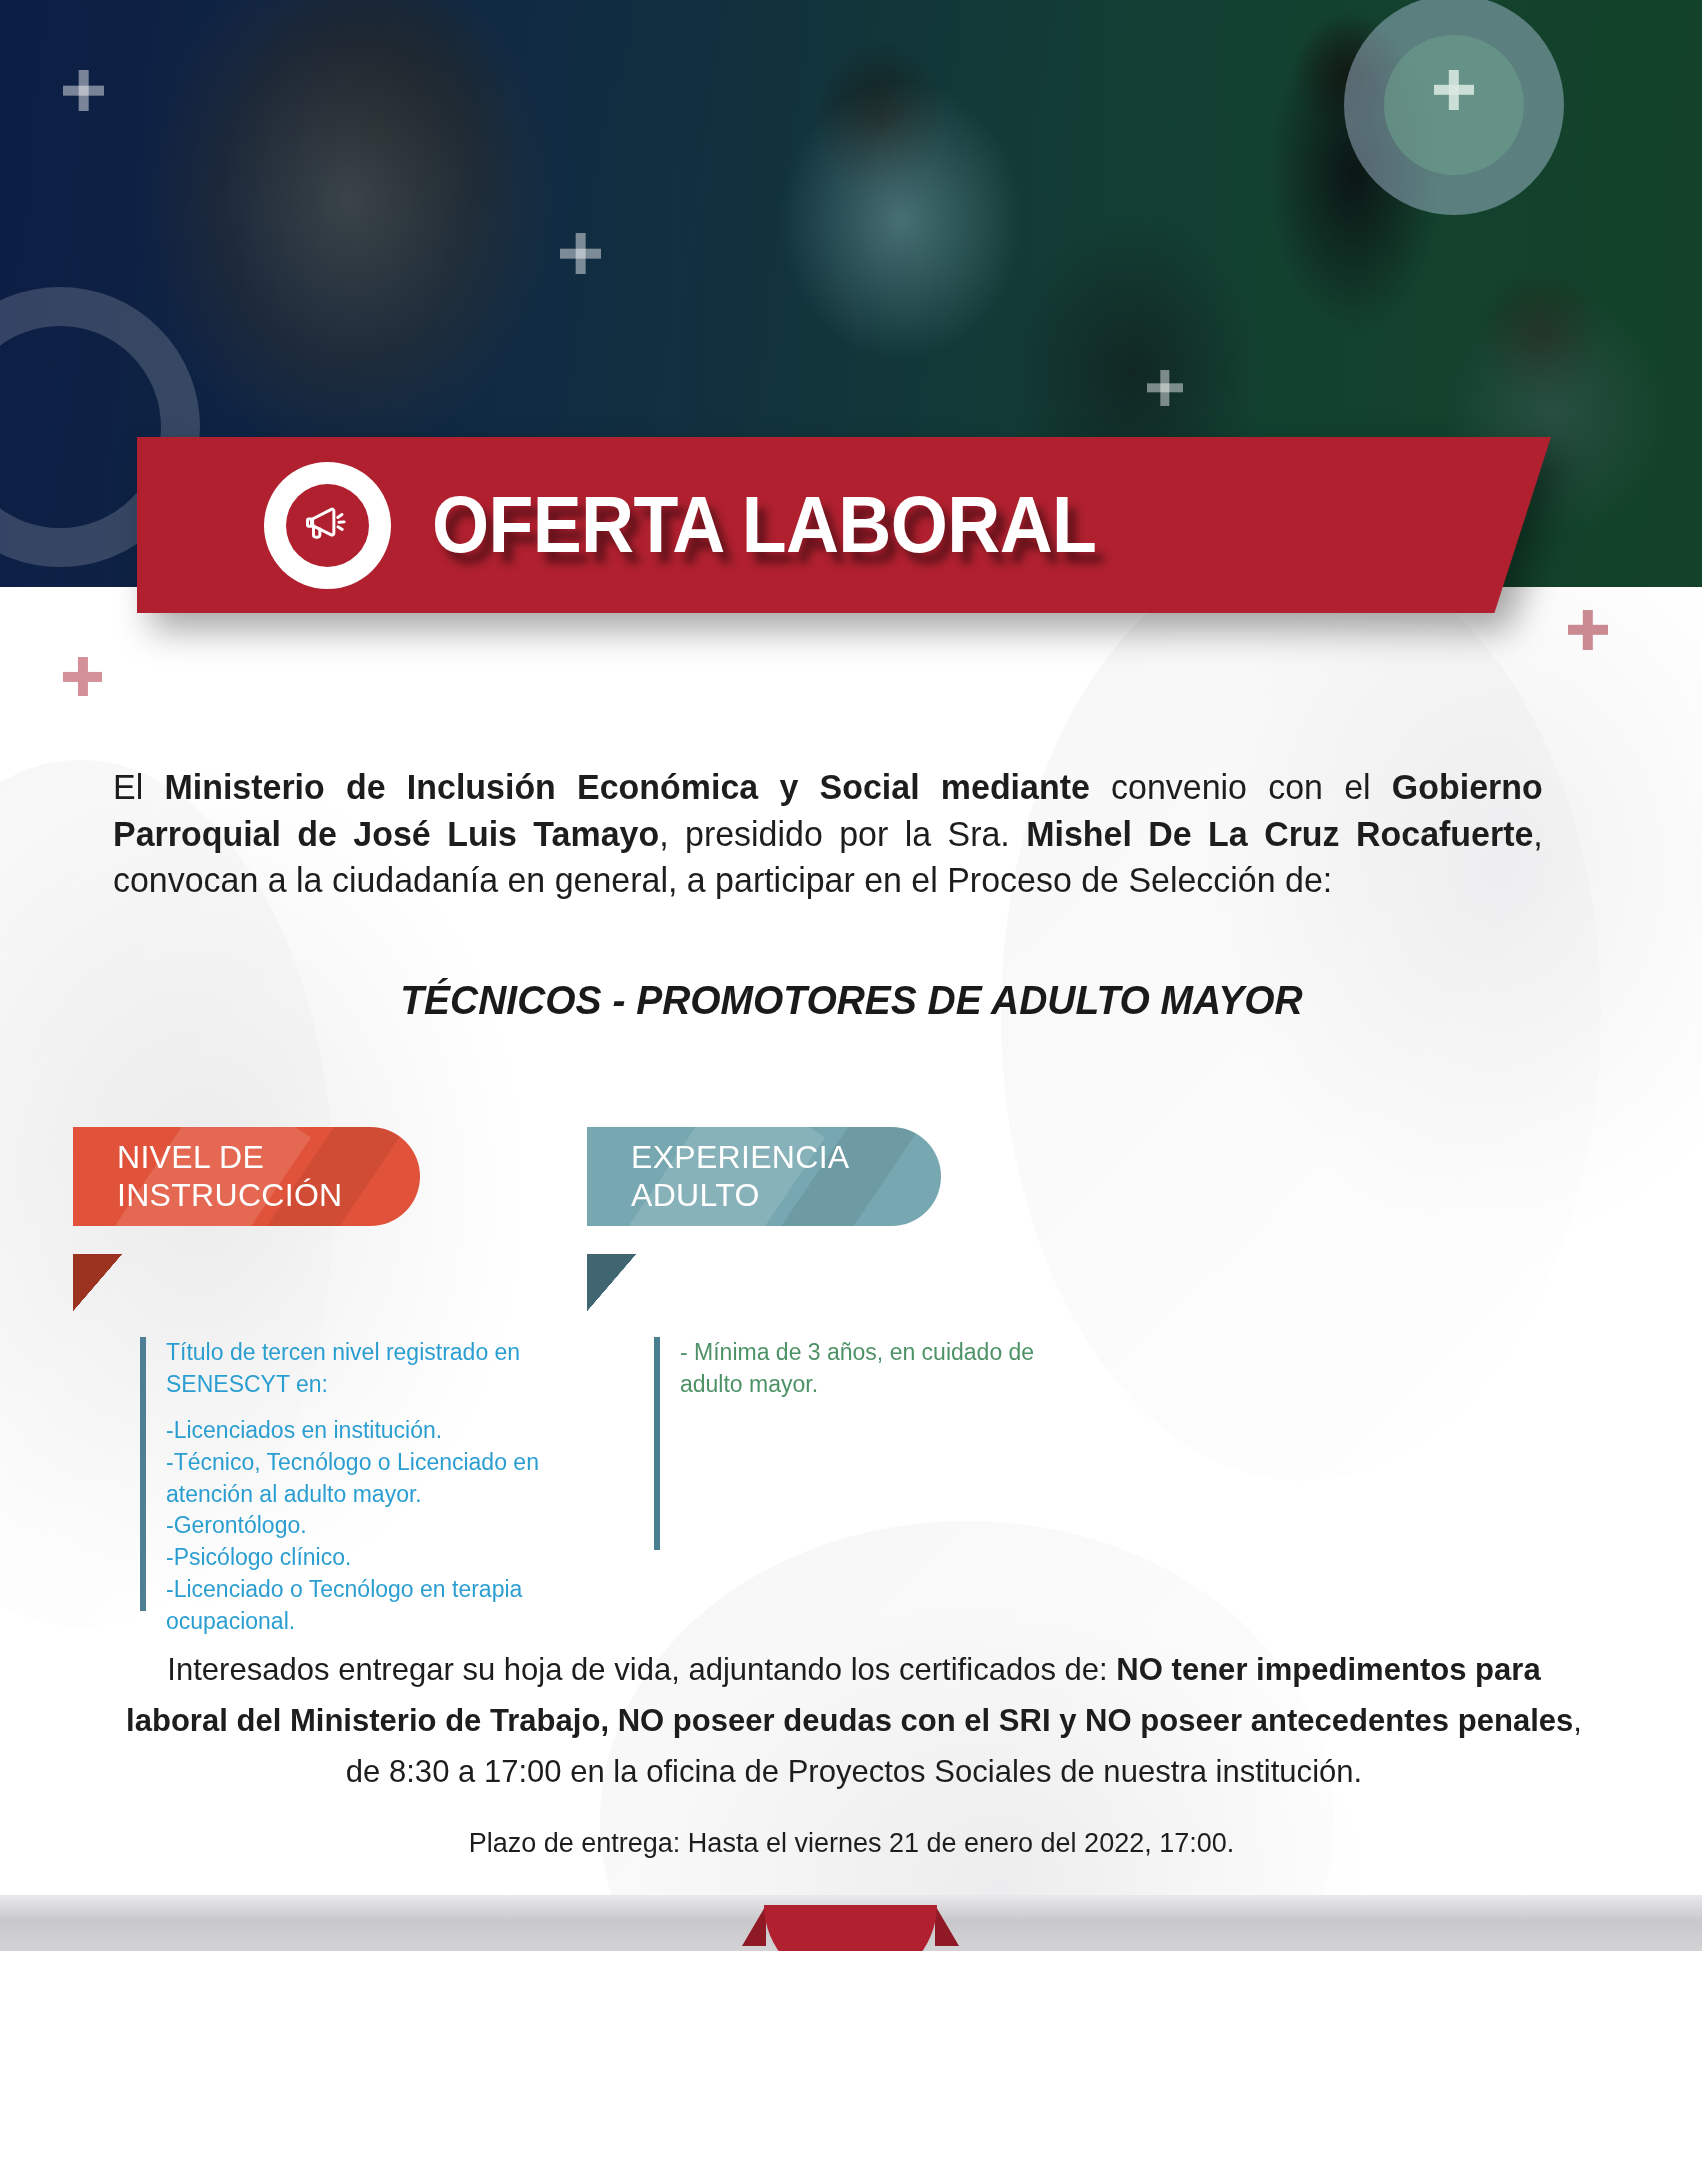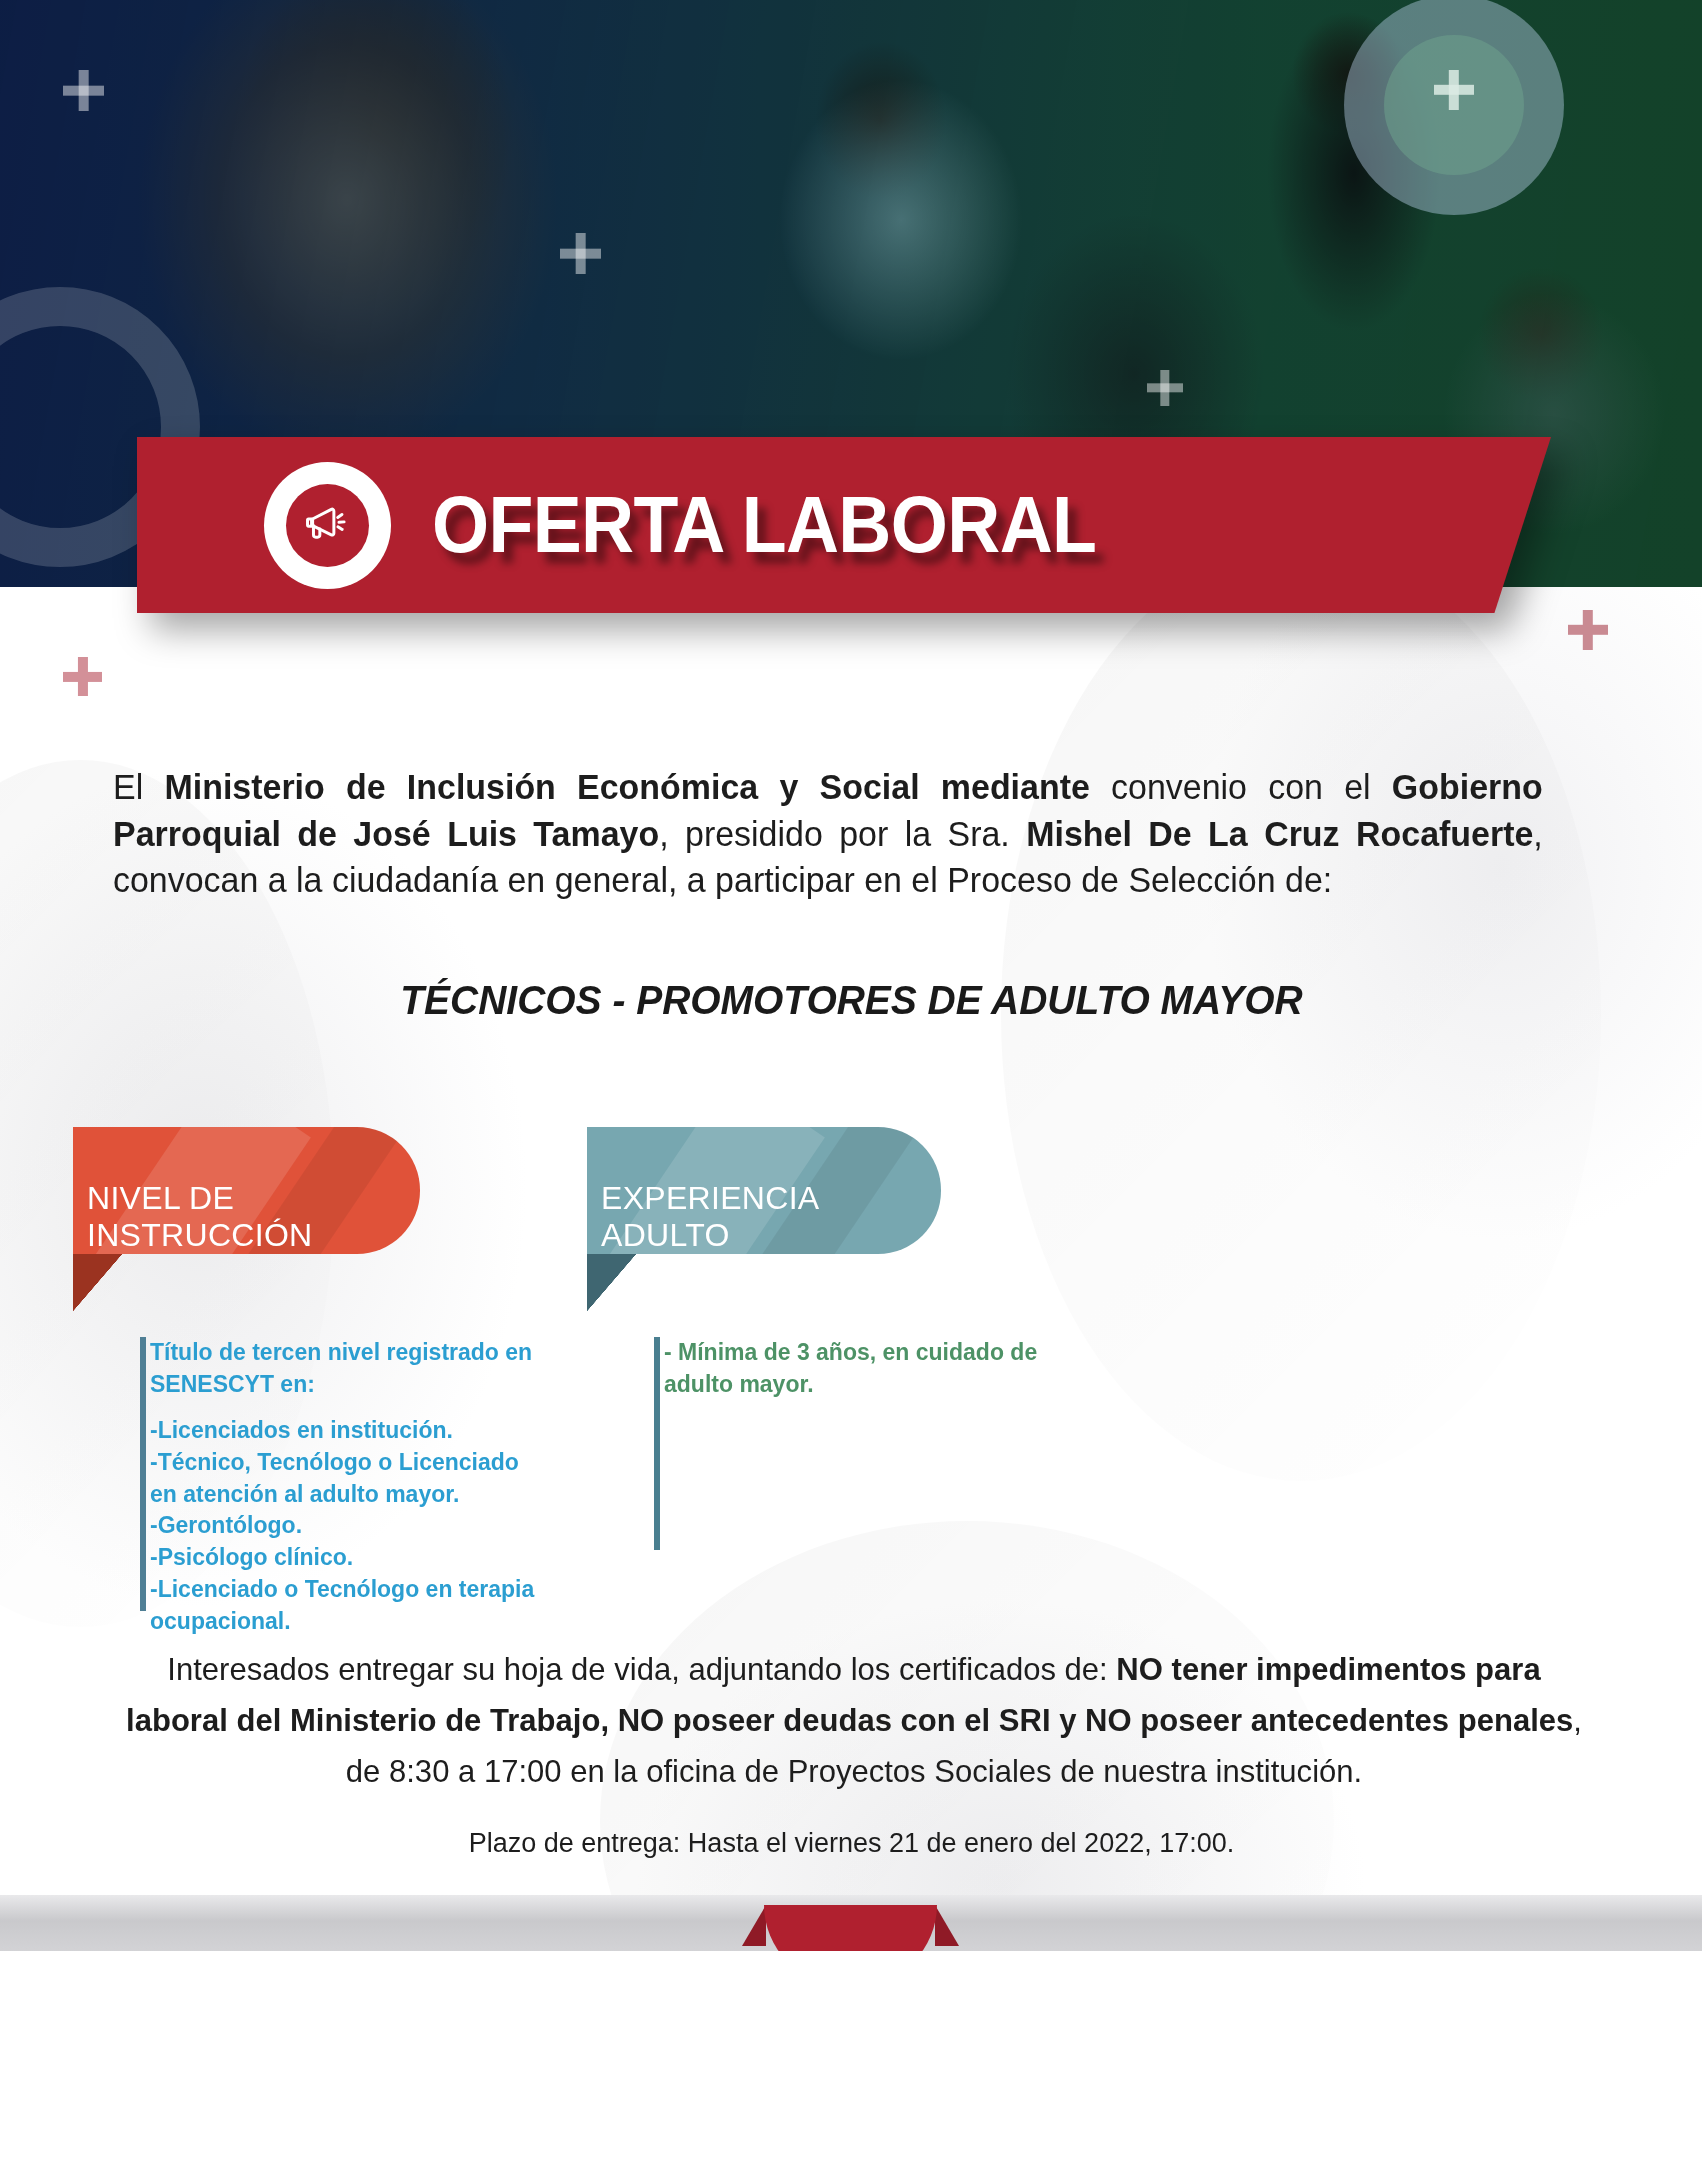--- a/index.html
+++ b/index.html
@@ -116,23 +116,23 @@
   }
 
   
   .cols { position:absolute; left:0; top:1127px; width:1703px; height:507px; }
   .col { position:absolute; top:0; }
   .col-1 { left:73px; width:467px; }
   .col-2 { left:587px; width:467px; }
   .col-3 { left:1134px; width:507px; }
 
   .tab {
-    position:relative; height:127px;
-    display:flex; align-items:flex-end;
-    padding-left:14px;
+    position:relative; height:99px;
+    display:flex; align-items:center;
+    padding-left:44px;
     border-radius:0 63px 63px 0;
     overflow:hidden;
   }
   .tab-1 { width:347px; background:#e05239; }
   .tab-2 { width:354px; background:#77a7b0; }
   .tab-3 { width:334px; background:#a160d8; }
   .tab-stripe {
     position:absolute; top:-40px; width:113px; height:220px;
     transform:rotate(34deg);
     background:rgba(255,255,255,.13);
@@ -145,21 +145,21 @@
     letter-spacing:0.3px;
   }
   .tab-fold {
     position:absolute; left:0; top:127px; width:49px; height:57px;
   }
   .fold-1 { background:linear-gradient(to bottom right, #9b3320 0%, #9b3320 50%, transparent 50.5%); }
   .fold-2 { background:linear-gradient(to bottom right, #3f6671 0%, #3f6671 50%, transparent 50.5%); }
   .fold-3 { background:linear-gradient(to bottom right, #5c2b86 0%, #5c2b86 50%, transparent 50.5%); }
 
   .col-body {
-    position:absolute; top:210px; display:flex; gap:4px;font-weight:bold;
+    position:absolute; top:210px; display:flex; gap:20px;
   }
   .col-1 .col-body { left:67px; width:400px; }
   .col-2 .col-body { left:67px; width:400px; }
   .col-3 .col-body { left:67px; width:440px; }
   .vrule { width:6px; flex:none; }
   .v1 { background:#4f7f95; height:274px; }
   .v2 { background:#4a7f90; height:213px; }
   .v3 { background:#7a3f9e; height:240px; }
   .col-text { font-size:23px; line-height:1.38; }
   .col-text p { margin-bottom:14.7px; }

